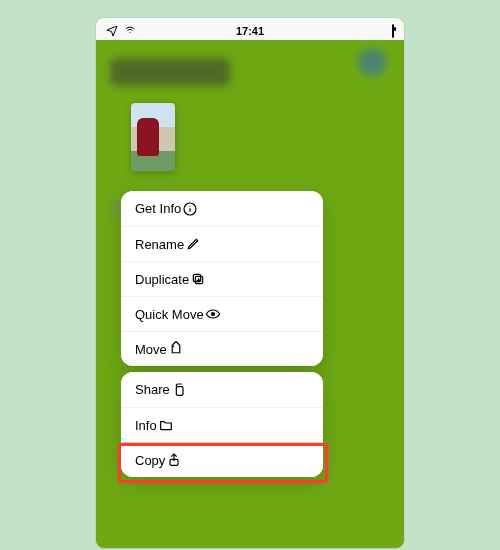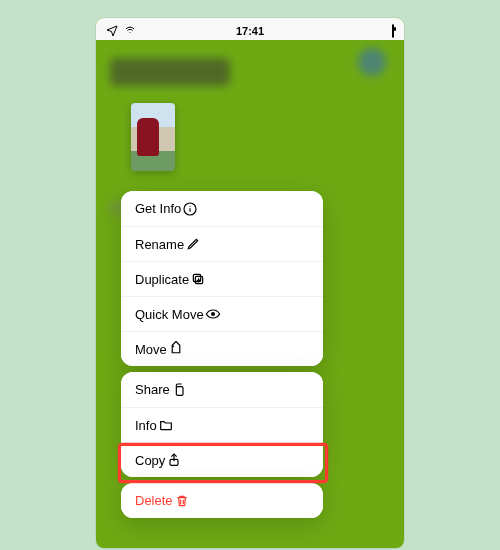--- a/index.html
+++ b/index.html
@@ -240,32 +240,18 @@
         <span class="icon">
           <svg width="16" height="16" viewBox="0 0 24 24" fill="none" stroke-width="1.8">
               <path d="M12 3v11"></path>
               <path d="M8 7l4-4 4 4"></path>
               <rect x="6" y="11" width="12" height="9" rx="2"></rect>
             </svg>
         </span>
       </div>
     </div>
 
-    <div class="menu-group">
-      <div class="menu-item destructive">
-        <span>Delete</span>
-        <span class="icon">
-          <svg width="16" height="16" viewBox="0 0 24 24" fill="none" stroke-width="1.8">
-              <path d="M5 7h14"></path>
-              <path d="M9 7V5h6v2"></path>
-              <path d="M7 7l1 12h8l1-12"></path>
-              <line x1="10" y1="10" x2="10" y2="17"></line>
-              <line x1="14" y1="10" x2="14" y2="17"></line>
-            </svg>
-        </span>
-      </div>
-    </div>
 
   </div>
 
   <div class="highlight" style="left:22px; top:425px; width:210px; height:40px;"></div>
 
 </div>
 
 </body></html>

